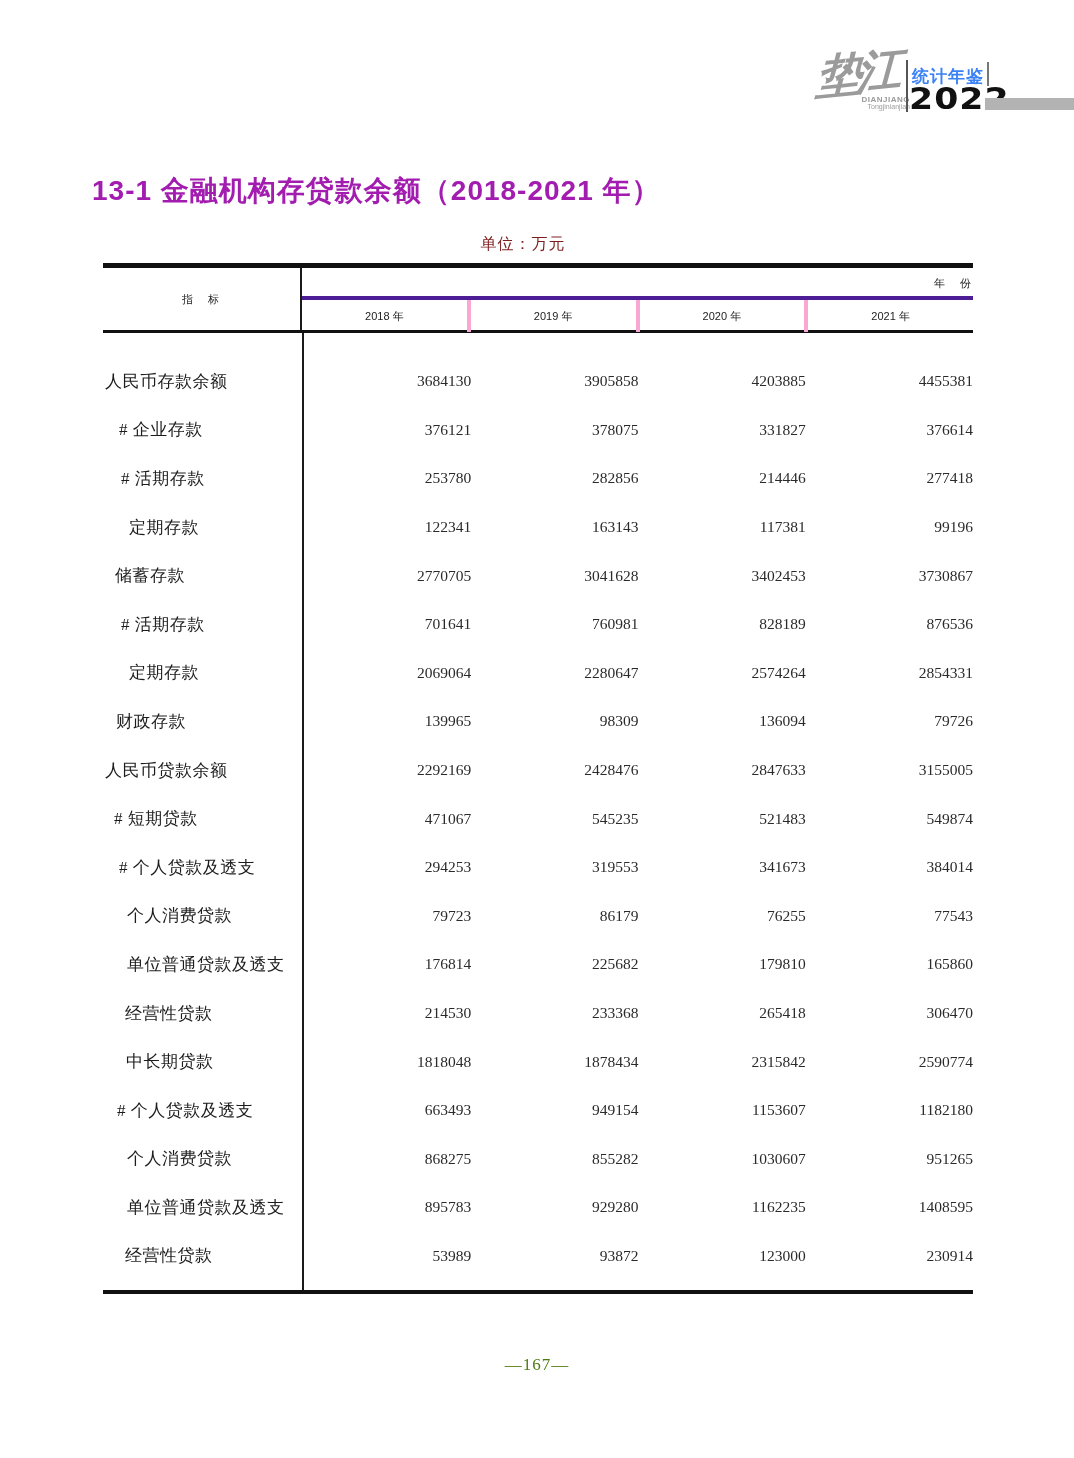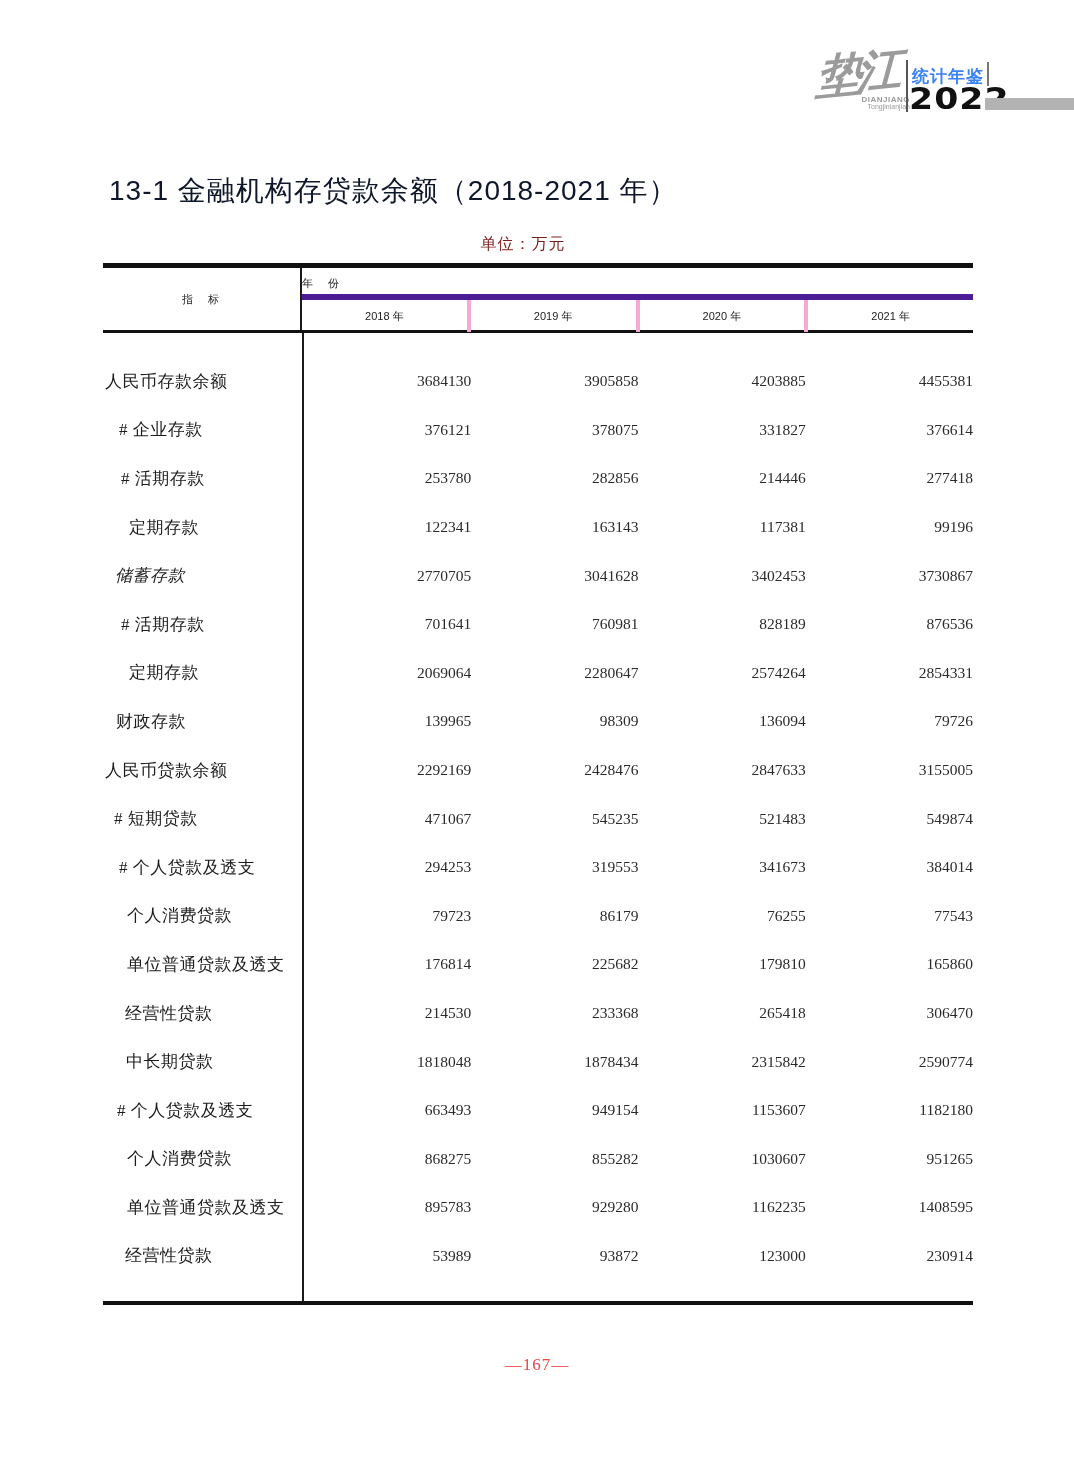--- a/index.html
+++ b/index.html
@@ -30,23 +30,23 @@
   .logo-year {
     position:absolute; left:99px; top:32px;
     font-family:"DejaVu Sans","Liberation Sans",sans-serif; font-weight:900;
     font-size:33px; letter-spacing:1px; color:#111; transform:scale(1.05,0.92);
     transform-origin:left top;
   }
   .logo-bar { position:absolute; left:175px; top:50px; width:89px; height:12px; }
 
   
   .doc-title {
-    position:absolute; left:109px; top:172px; width:900px;
-    font-family:"Liberation Sans","DejaVu Sans",sans-serif; font-weight:normal;
-    font-size:28px; letter-spacing:1px; color:#0f172a; white-space:nowrap;
+    position:absolute; left:92px; top:172px; width:900px;
+    font-family:"Liberation Sans","DejaVu Sans",sans-serif; font-weight:bold;
+    font-size:28px; letter-spacing:1px; color:#a21caf; white-space:nowrap;
   }
   .unit-label {
     position:absolute; left:103px; top:234px; width:840px; text-align:center;
     font-size:16px; color:#7f1d1d; letter-spacing:1px;
   }
 
   
   .yb-table {
     position:absolute; left:103px; top:263px; width:870px;
     border-top:5px solid #111; border-bottom:4px solid #111;
@@ -54,44 +54,44 @@
   .thead {
     display:flex; height:65px; border-bottom:3px solid #111;
     font-family:"Liberation Sans","DejaVu Sans",sans-serif; font-size:11px; color:#222;
   }
   .indicator-cell {
     flex:0 0 199px; border-right:2px solid #1a1a1a;
     display:flex; align-items:center; justify-content:center; letter-spacing:2px;
   }
   .year-group { flex:1; display:flex; flex-direction:column; }
   .year-title {
-    height:32px; line-height:30px; text-align:left;
-    border-bottom:6px solid #4c1d95; letter-spacing:2px;
+    height:32px; line-height:30px; text-align:right;
+    border-bottom:4px solid #4c1d95; letter-spacing:2px;
   }
   .year-cols { flex:1; display:flex; }
   .year-col { flex:1; text-align:center; line-height:32px; }
   .year-col + .year-col { border-left:4px solid #f9a8d4; }
 
-  .tbody { position:relative; padding:24px 0 21px 0; }
+  .tbody { position:relative; padding:24px 0 10px 0; }
   .tbody::before {
     content:""; position:absolute; left:199px; top:0; bottom:0; width:2px; background:#1a1a1a;
   }
   .trow { display:flex; height:48.6px; align-items:center; }
   .row-label {
     flex:0 0 201px; font-size:17px; color:#1c1c1c; letter-spacing:.5px; white-space:nowrap;
   }
   .cell-value {
     flex:1; text-align:right; font-size:15.5px; color:#2a2a2a;
     font-family:"Liberation Serif","DejaVu Serif",serif;
   }
 
   
   .page-number {
     position:absolute; left:0; top:1355px; width:1074px; text-align:center;
-    font-size:17px; color:#ef4444; letter-spacing:1px;
+    font-size:17px; color:#4d7c0f; letter-spacing:1px;
   }
 </style>
 </head>
 <body>
 
 <div class="page">
 
   <div class="logo">
     <div class="logo-script" style="color: rgb(155, 155, 155);">垫江</div>
     <div class="logo-latin1" style="color: rgb(155, 155, 155);">DIANJIANG</div>
@@ -142,21 +142,21 @@
     <div class="cell-value">277418</div>
   </div>
         <div class="trow">
     <div class="row-label" style="padding-left: 26px;">定期存款</div>
     <div class="cell-value">122341</div>
     <div class="cell-value">163143</div>
     <div class="cell-value">117381</div>
     <div class="cell-value">99196</div>
   </div>
         <div class="trow">
-    <div class="row-label" style="padding-left: 12px; font-style: italic;">储蓄存款</div>
+    <div class="row-label" style="padding-left: 12px;">储蓄存款</div>
     <div class="cell-value">2770705</div>
     <div class="cell-value">3041628</div>
     <div class="cell-value">3402453</div>
     <div class="cell-value">3730867</div>
   </div>
         <div class="trow">
     <div class="row-label" style="padding-left: 18px;"># 活期存款</div>
     <div class="cell-value">701641</div>
     <div class="cell-value">760981</div>
     <div class="cell-value">828189</div>

